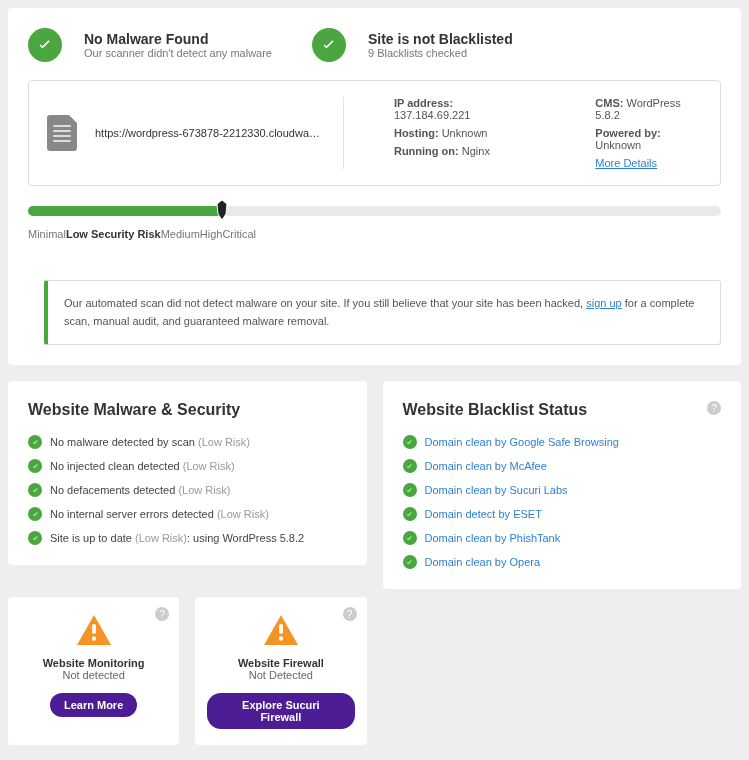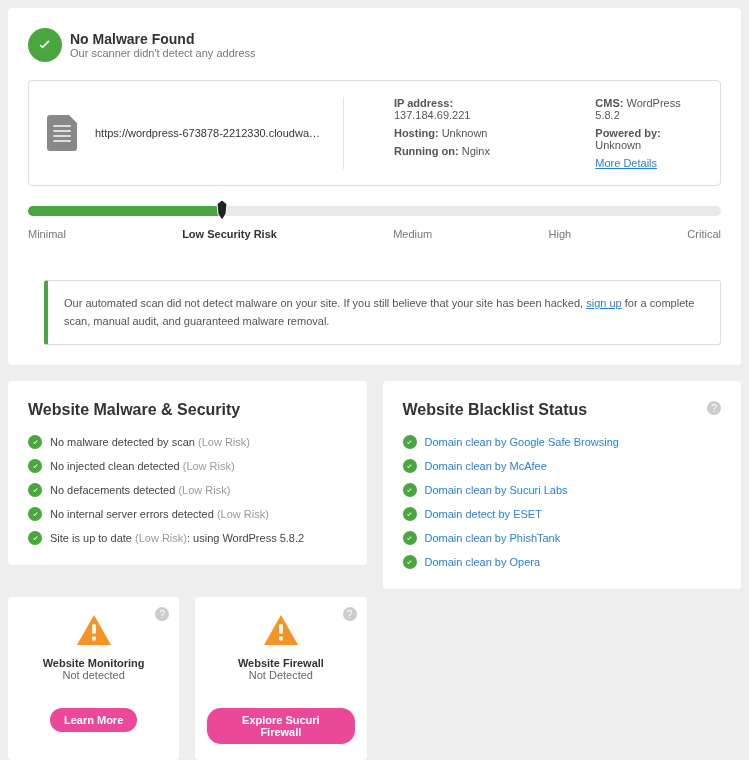--- a/index.html
+++ b/index.html
@@ -18,21 +18,21 @@
     margin-bottom: 16px;
   }
   .top-status-row {
     display: flex;
     gap: 40px;
     margin-bottom: 18px;
   }
   .status-item {
     display: flex;
     align-items: center;
-    gap: 8px;
+    gap: 22px;
   }
   .big-check {
     width: 34px; height: 34px;
     border-radius: 50%;
     background: #4aa63f;
     display: flex; align-items: center; justify-content: center;
     flex-shrink: 0;
   }
   .big-check svg { width: 20px; height: 20px; fill: #fff; }
   .status-title { font-weight: 700; font-size: 14px; color: #333; }
@@ -71,21 +71,21 @@
     height: 10px; background: #e9e9e9; border-radius: 5px;
     overflow: hidden; margin-bottom: 12px;
   }
   .risk-fill { height: 100%; background: #4aa63f; width: 28%; }
   .risk-pointer {
     position: absolute; top: -6px; left: 28%;
     transform: translateX(-50%);
     width: 12px; height: 20px;
   }
   .risk-pointer svg { width: 100%; height: 100%; }
-  .risk-labels { display: flex; justify-content: space-between; font-size: 11px; color: #777; }
+  .risk-labels { display: flex; justify-content: flex-start; font-size: 11px; color: #777; }
   .risk-labels .active { color: #333; font-weight: 700; }
   .note {
     border: 1px solid #ddd;
     border-left: 4px solid #4aa63f;
     border-radius: 3px;
     padding: 14px 16px;
     font-size: 11px; color: #555;
     line-height: 1.6;
     margin-left: 16px;
   }
@@ -114,43 +114,54 @@
   .help-icon {
     position: absolute; top: 10px; right: 10px;
     width: 14px; height: 14px; border-radius: 50%;
     background: #ccc; color: #fff; font-size: 10px;
     display: flex; align-items: center; justify-content: center;
     cursor: pointer;
   }
   .warn-tri { display: inline-flex; margin-bottom: 10px; }
   .warn-tri svg { width: 38px; height: 34px; }
   .mini-title { font-weight: 700; font-size: 11px; color: #333; }
-  .mini-sub { font-size: 11px; color: #666; margin-bottom: 27px; }
+  .mini-sub { font-size: 11px; color: #666; margin-bottom: 12px; }
   .pill-btn {
-    display: inline-block; background: #ec4899; color: #fff;
+    display: inline-block; background: #4c1d95; color: #fff;
     border: none; border-radius: 14px; padding: 6px 14px;
     font-size: 11px; font-weight: 600; cursor: pointer;
   }
   .desc { font-size: 11px; color: #555; line-height: 1.6; margin-top: 18px; }
   .left-col { display: flex; flex-direction: column; }
 </style>
 </head>
 <body>
 
 <div class="card">
   <div class="top-status-row">
     <div class="status-item">
       <div class="big-check">
         <svg viewBox="0 0 24 24">
             <path d="M9 16.2l-3.5-3.5 1.4-1.4L9 13.4l7.1-7.1 1.4 1.4z"></path>
           </svg>
       </div>
       <div>
         <div class="status-title">No Malware Found</div>
-        <div class="status-sub">Our scanner didn't detect any address</div>
+        <div class="status-sub">Our scanner didn't detect any malware</div>
+      </div>
+    </div>
+    <div class="status-item">
+      <div class="big-check">
+        <svg viewBox="0 0 24 24">
+            <path d="M9 16.2l-3.5-3.5 1.4-1.4L9 13.4l7.1-7.1 1.4 1.4z"></path>
+          </svg>
+      </div>
+      <div>
+        <div class="status-title">Site is not Blacklisted</div>
+        <div class="status-sub">9 Blacklists checked</div>
       </div>
     </div>
   </div>
 
   <div class="info-box">
     <div class="doc-icon">
       <div class="doc-lines">
           <div></div>
           <div></div>
           <div></div>

